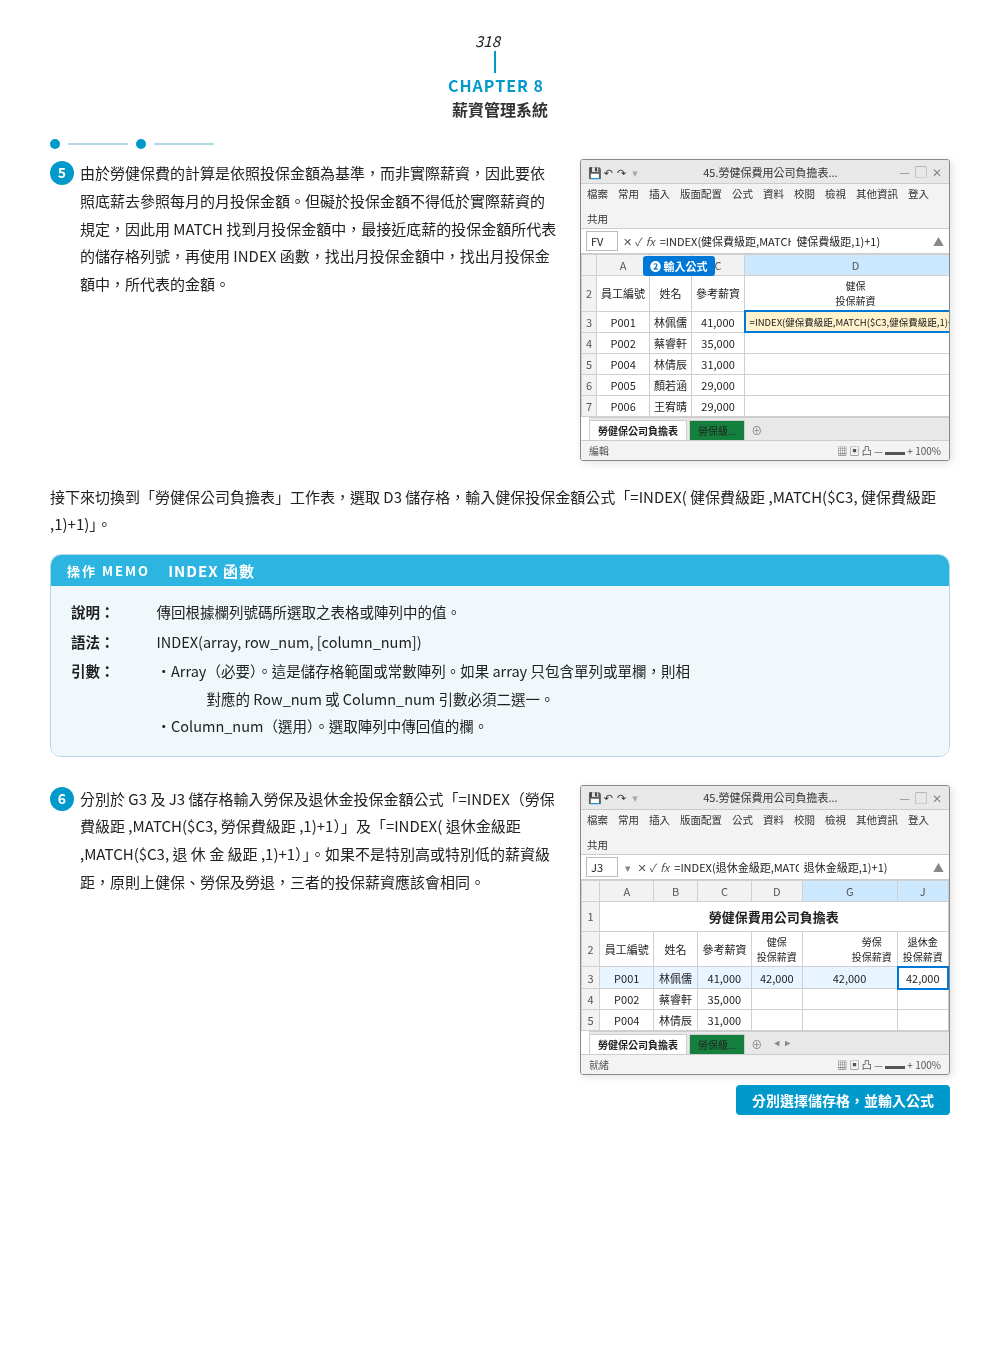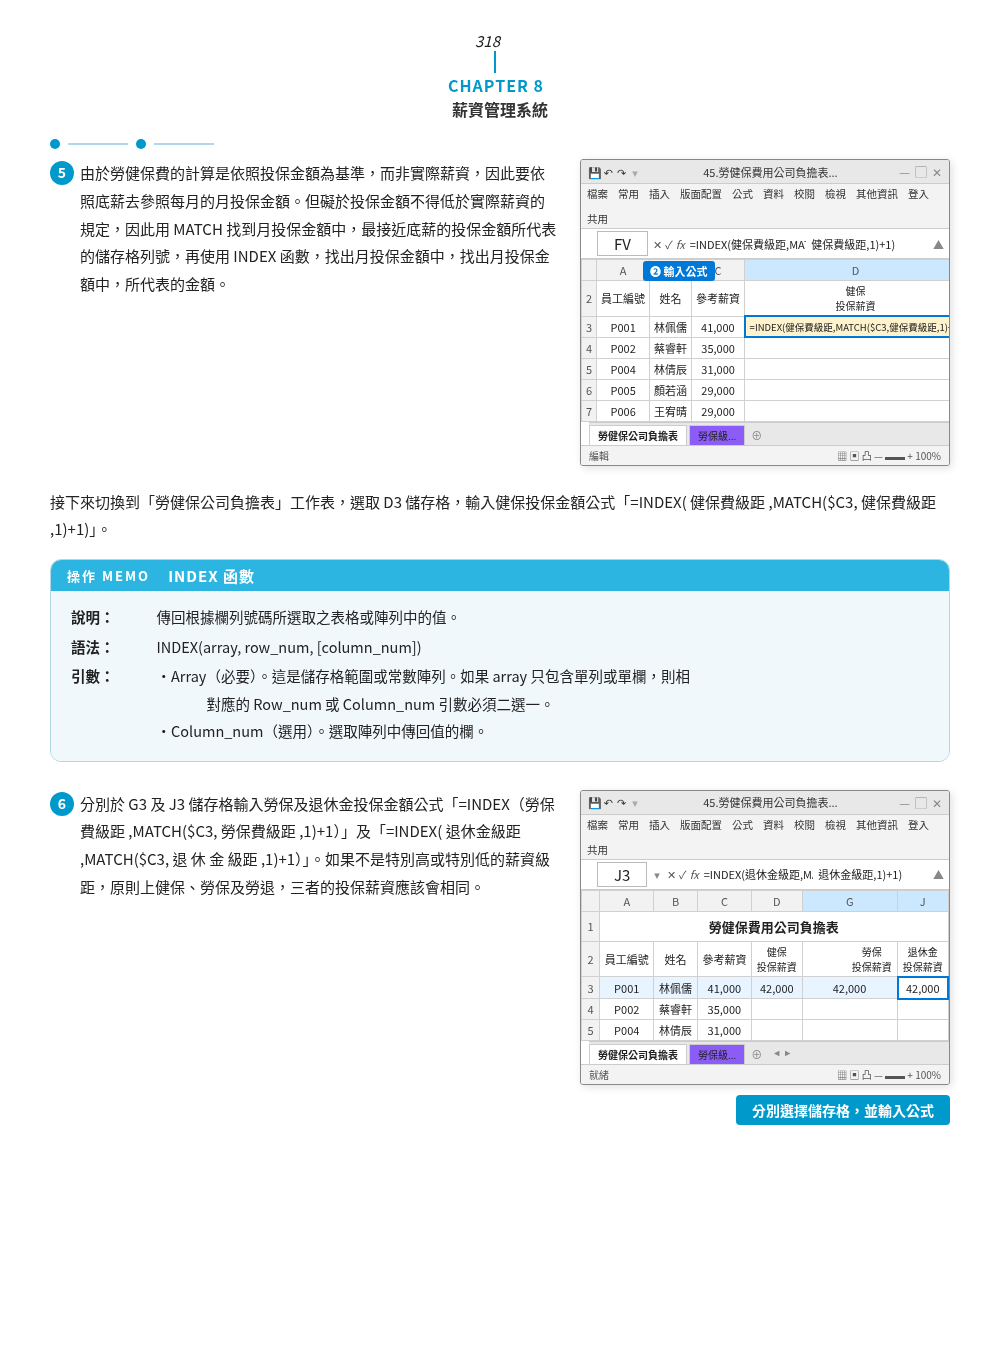--- a/index.html
+++ b/index.html
@@ -217,23 +217,22 @@
       align-items: center;
       background: #fff;
       border-bottom: 1px solid #ccc;
       padding: 2px 5px;
       font-size: 11px;
       gap: 5px;
     }
     .excel-namebox {
       min-width: 32px;
       border: 1px solid #bbb;
-      padding: 1px 16px;
-      font-size: 15px;
-      margin-left: 11px;
+      padding: 1px 4px;
+      font-size: 11px;
     }
     .excel-formula-icons {
       display: flex;
       align-items: center;
       gap: 3px;
       color: #555;
     }
     .excel-formula-text {
       flex: 1;
       font-size: 11px;
@@ -284,21 +283,21 @@
     .excel-tabs {
       display: flex;
       gap: 0;
       background: #e8e8e8;
       border-top: 1px solid #ccc;
       padding: 2px 6px 0 0;
       margin-left: 8px;
     }
     .excel-tab {
       padding: 2px 8px;
-      background: #8b5cf6;
+      background: #15803d;
       border: 1px solid #ccc;
       border-bottom: none;
       font-size: 10px;
       cursor: default;
       margin-right: 2px;
     }
     .excel-tab.active {
       background: #fff;
       font-weight: bold;
     }

